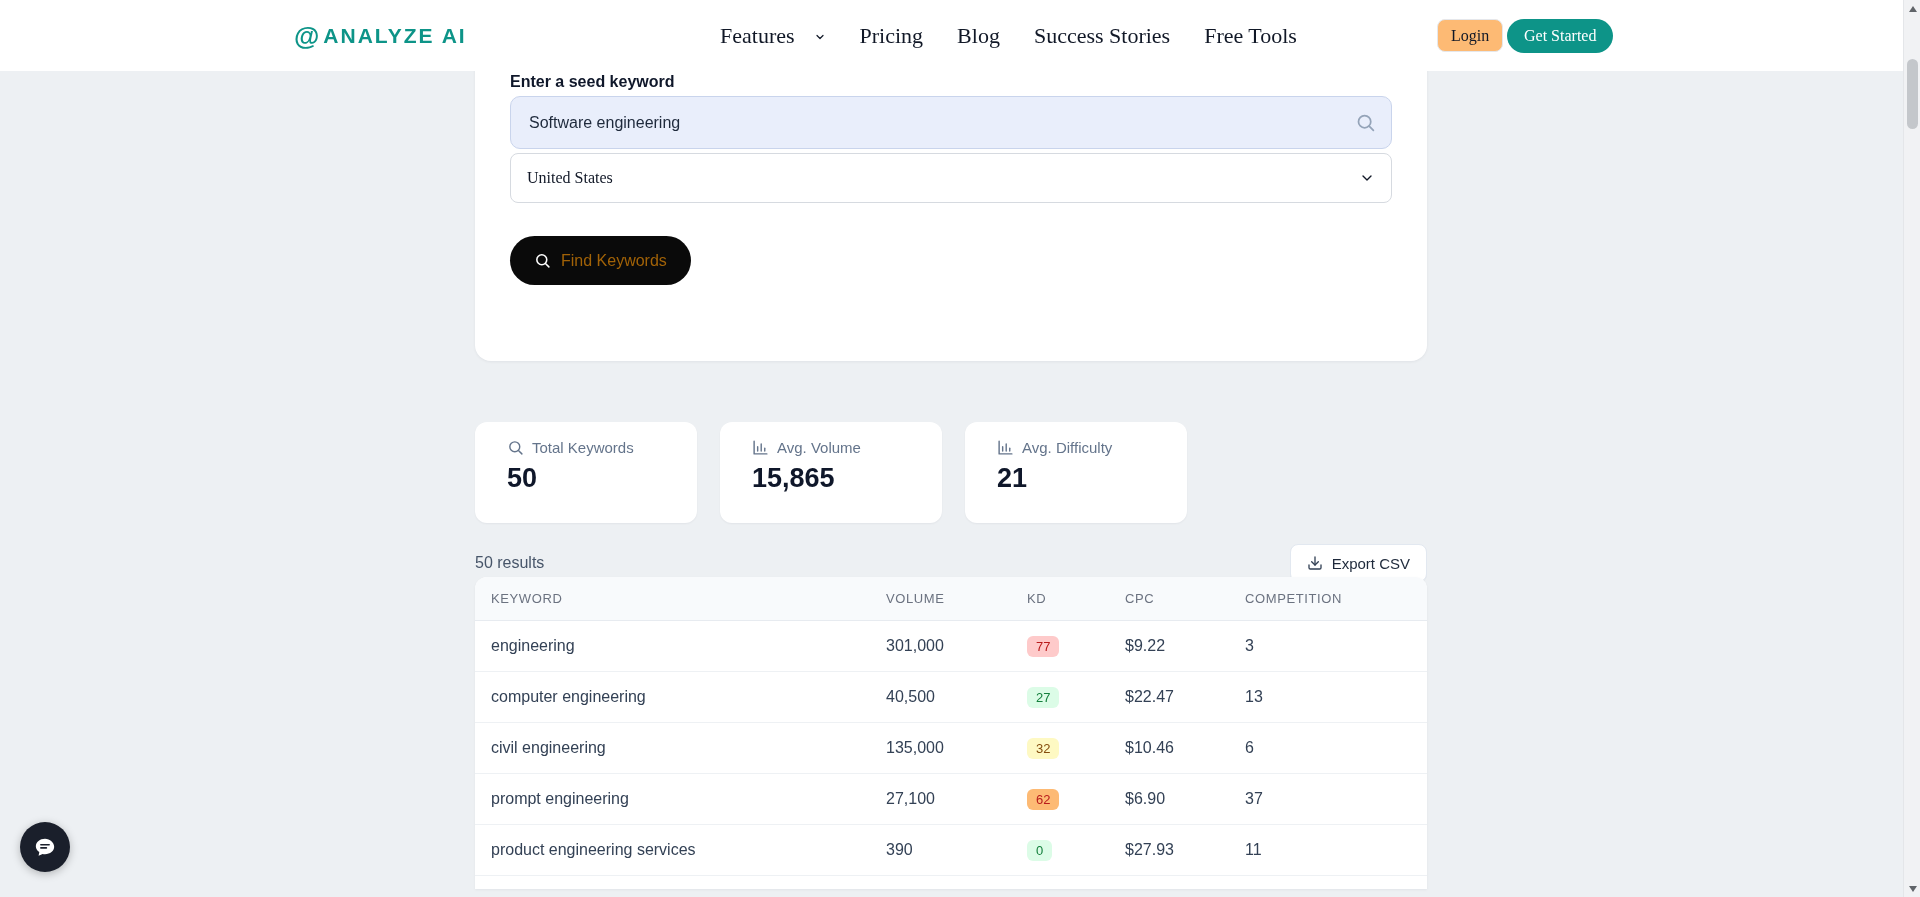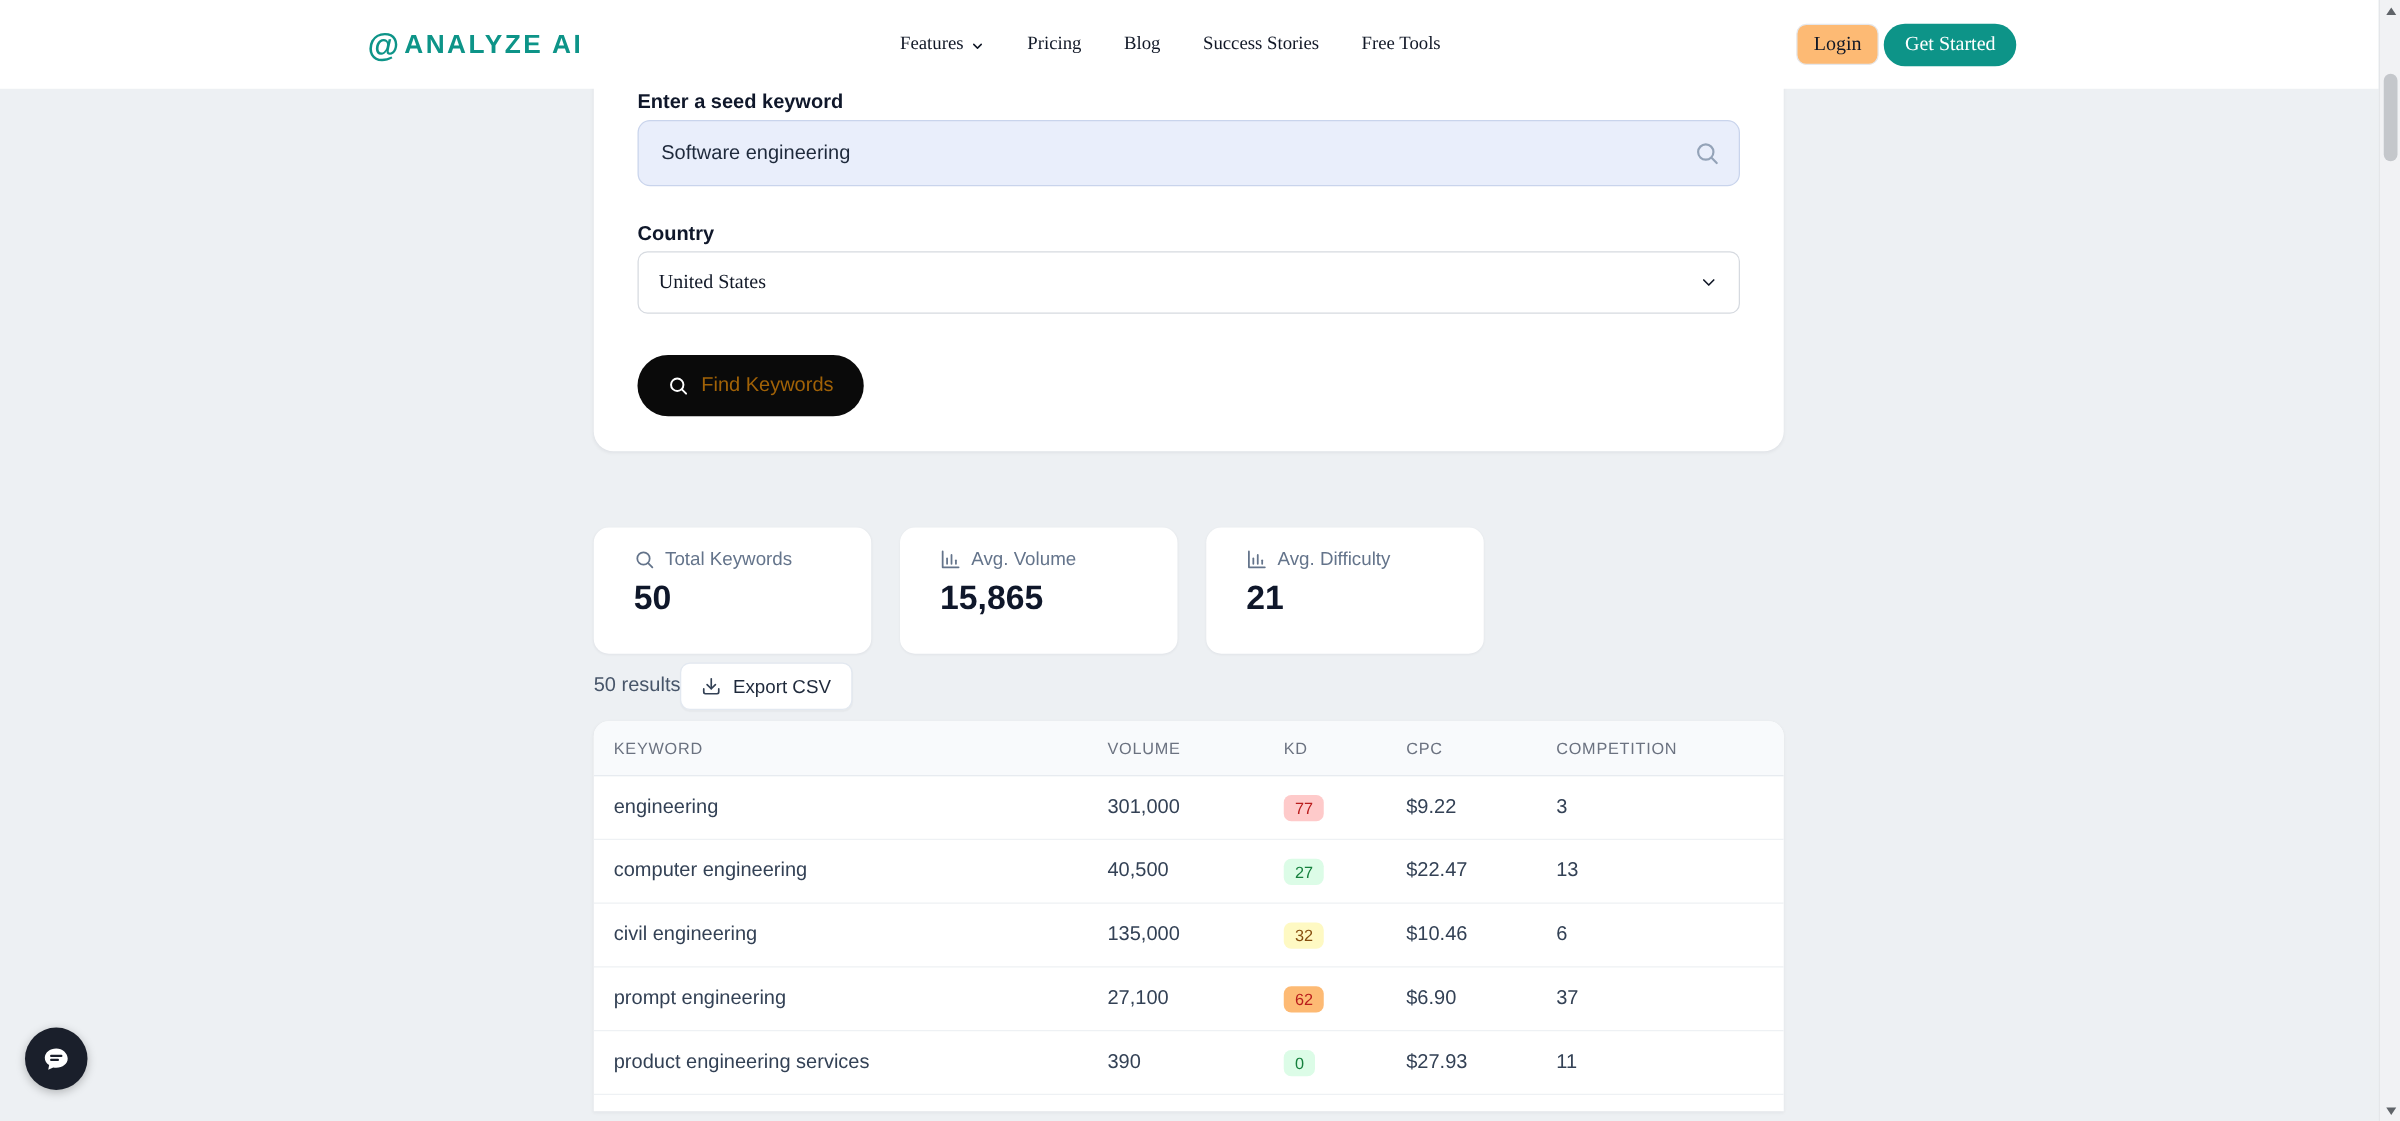--- a/index.html
+++ b/index.html
@@ -26,22 +26,22 @@
   .logo .at { font-size:26px; font-weight:700; line-height:1; }
   .logo .logo-text {
     font-size:21px; font-weight:700; letter-spacing:2px;
   }
   .nav-links {
     position:absolute; left:720px; top:0; height:71px;
     display:flex; align-items:center; gap:34px;
   }
   .nav-link {
     font-family:"Liberation Serif", serif;
-    font-size:15px; color:#111827; cursor:pointer;
-    display:flex; align-items:center; gap:5px; white-space:nowrap;
+    font-size:22px; color:#111827; cursor:pointer;
+    display:flex; align-items:center; gap:19px; white-space:nowrap;
   }
   .nav-link svg { margin-top:2px; }
   .login-btn {
     position:absolute; left:1437px; top:19px; height:33px;
     background:#fdba74; border:1px solid #e5e7eb; border-radius:8px;
     font-family:"Liberation Serif", serif; font-size:16px; color:#111827;
     padding:0 13px; display:flex; align-items:center; cursor:pointer;
   }
   .get-started-btn {
     position:absolute; left:1507px; top:19px; height:34px;
@@ -91,22 +91,22 @@
   .stat-card {
     width:222px; height:101px; background:#fff; border-radius:12px;
     box-shadow:0 1px 2px rgba(15,23,42,.05); padding:17px 32px;margin-top:24px;
   }
   .stat-head { display:flex; align-items:center; gap:8px; color:#64748b; }
   .stat-label { font-size:15px; color:#64748b; }
   .stat-value { margin-top:7px; font-size:27px; font-weight:700; color:#0f172a; }
 
   
   .results-bar {
-    position:absolute; left:475px; top:530px; width:952px; height:38px;
-    display:flex; align-items:center; justify-content:flex-start;
+    position:absolute; left:475px; top:544px; width:952px; height:38px;
+    display:flex; align-items:center; justify-content:space-between;
   }
   .results-count { font-size:16px; color:#475569; }
   .export-btn {
     height:38px; background:#fff; border:1px solid #e2e8f0; border-radius:8px;
     display:flex; align-items:center; gap:9px; padding:0 16px;
     font-size:15px; color:#1e293b; cursor:pointer;
     font-family:"Liberation Sans", sans-serif;
     box-shadow:0 1px 1px rgba(15,23,42,.03);
   }
   .export-btn svg { color:#334155; }
@@ -169,21 +169,20 @@
 <section class="form-card">
   <div class="field-label">Enter a seed keyword</div>
   <div class="input-wrap">
     <input class="keyword-input" type="text" value="Software engineering" style="">
     <svg class="input-search-icon" viewBox="0 0 24 24" fill="none" stroke="currentColor" stroke-width="2" stroke-linecap="round">
         <circle cx="11" cy="11" r="7"></circle>
         <line x1="16.5" y1="16.5" x2="21" y2="21"></line>
       </svg>
   </div>
 
-  <div class="field-label country-label">Country</div>
   <div class="select-box">
     <span>United States</span>
     <svg width="16" height="16" viewBox="0 0 24 24" fill="none" stroke="currentColor" stroke-width="2" stroke-linecap="round" stroke-linejoin="round">
         <polyline points="6 9 12 15 18 9"></polyline>
       </svg>
   </div>
 
   <button class="find-btn">
     <svg width="17" height="17" viewBox="0 0 24 24" fill="none" stroke="currentColor" stroke-width="2.2" stroke-linecap="round">
         <circle cx="11" cy="11" r="7"></circle>

